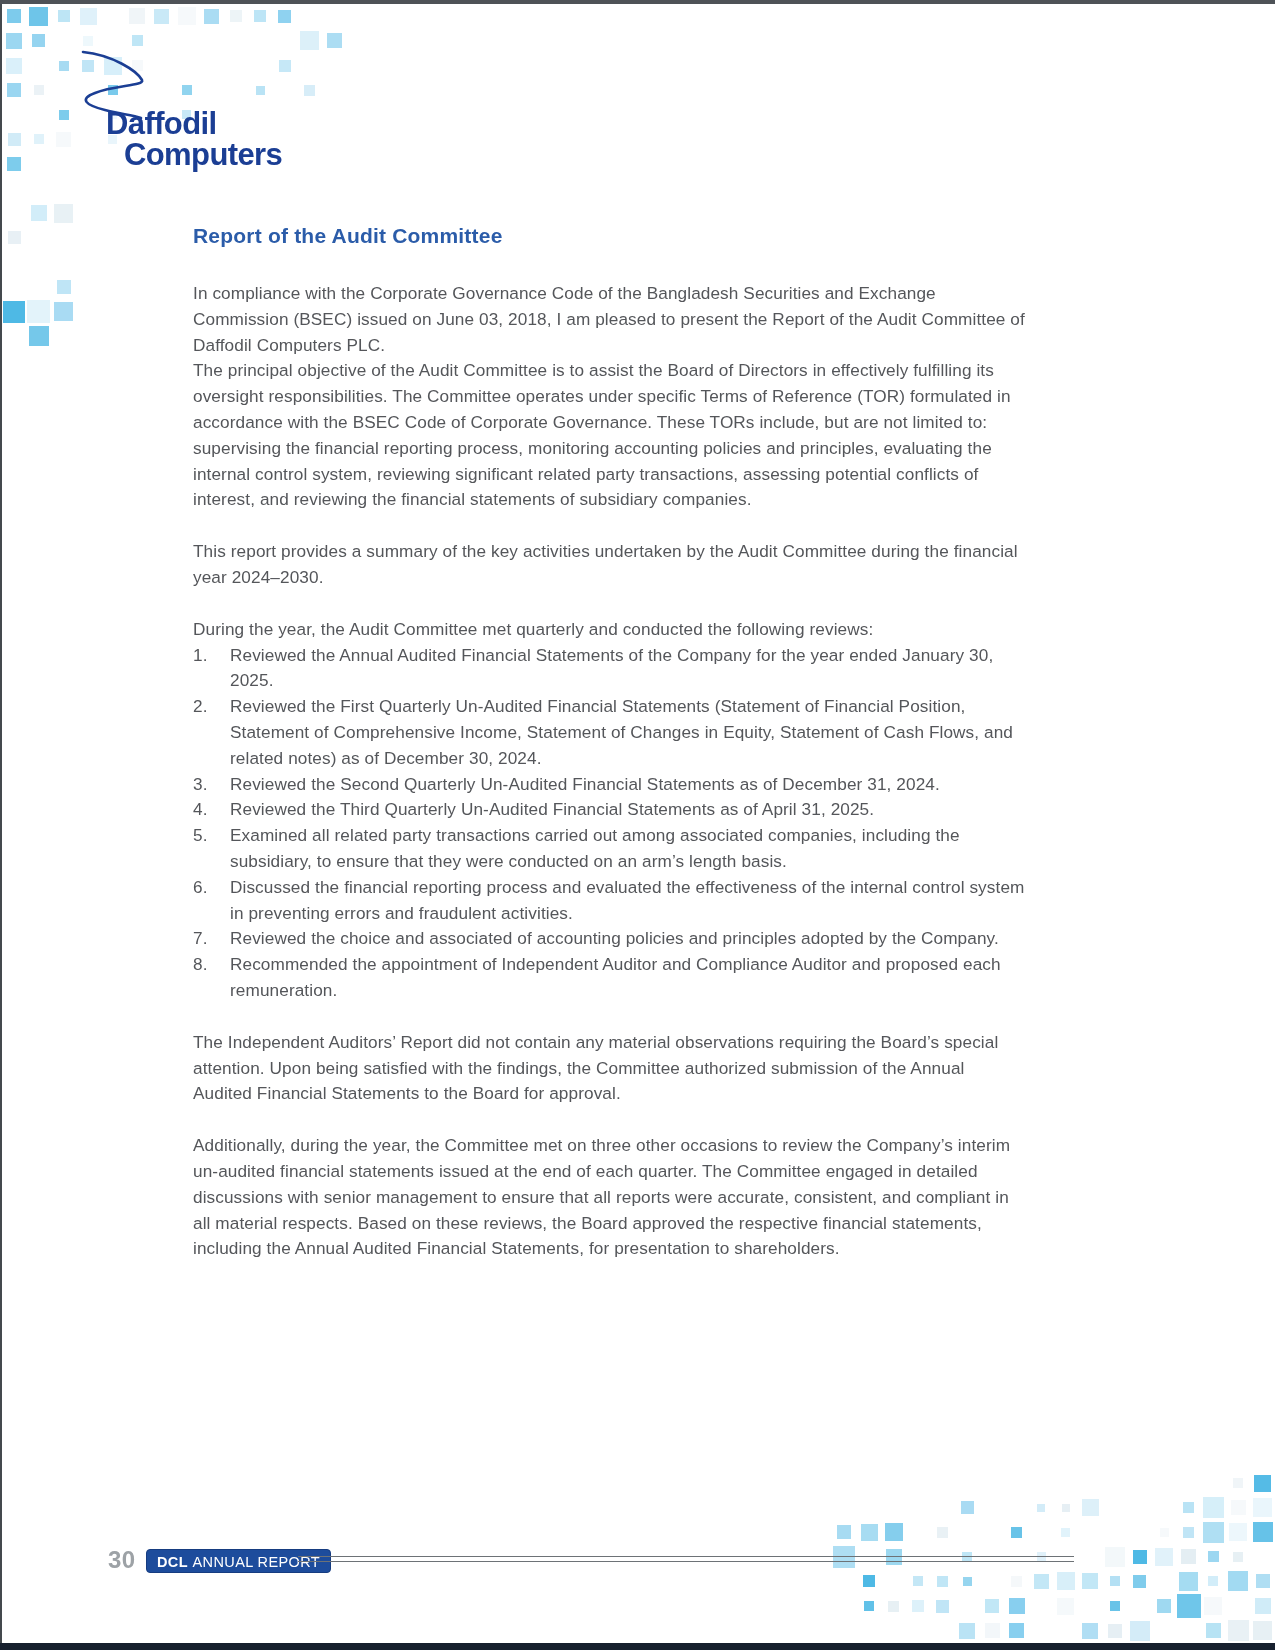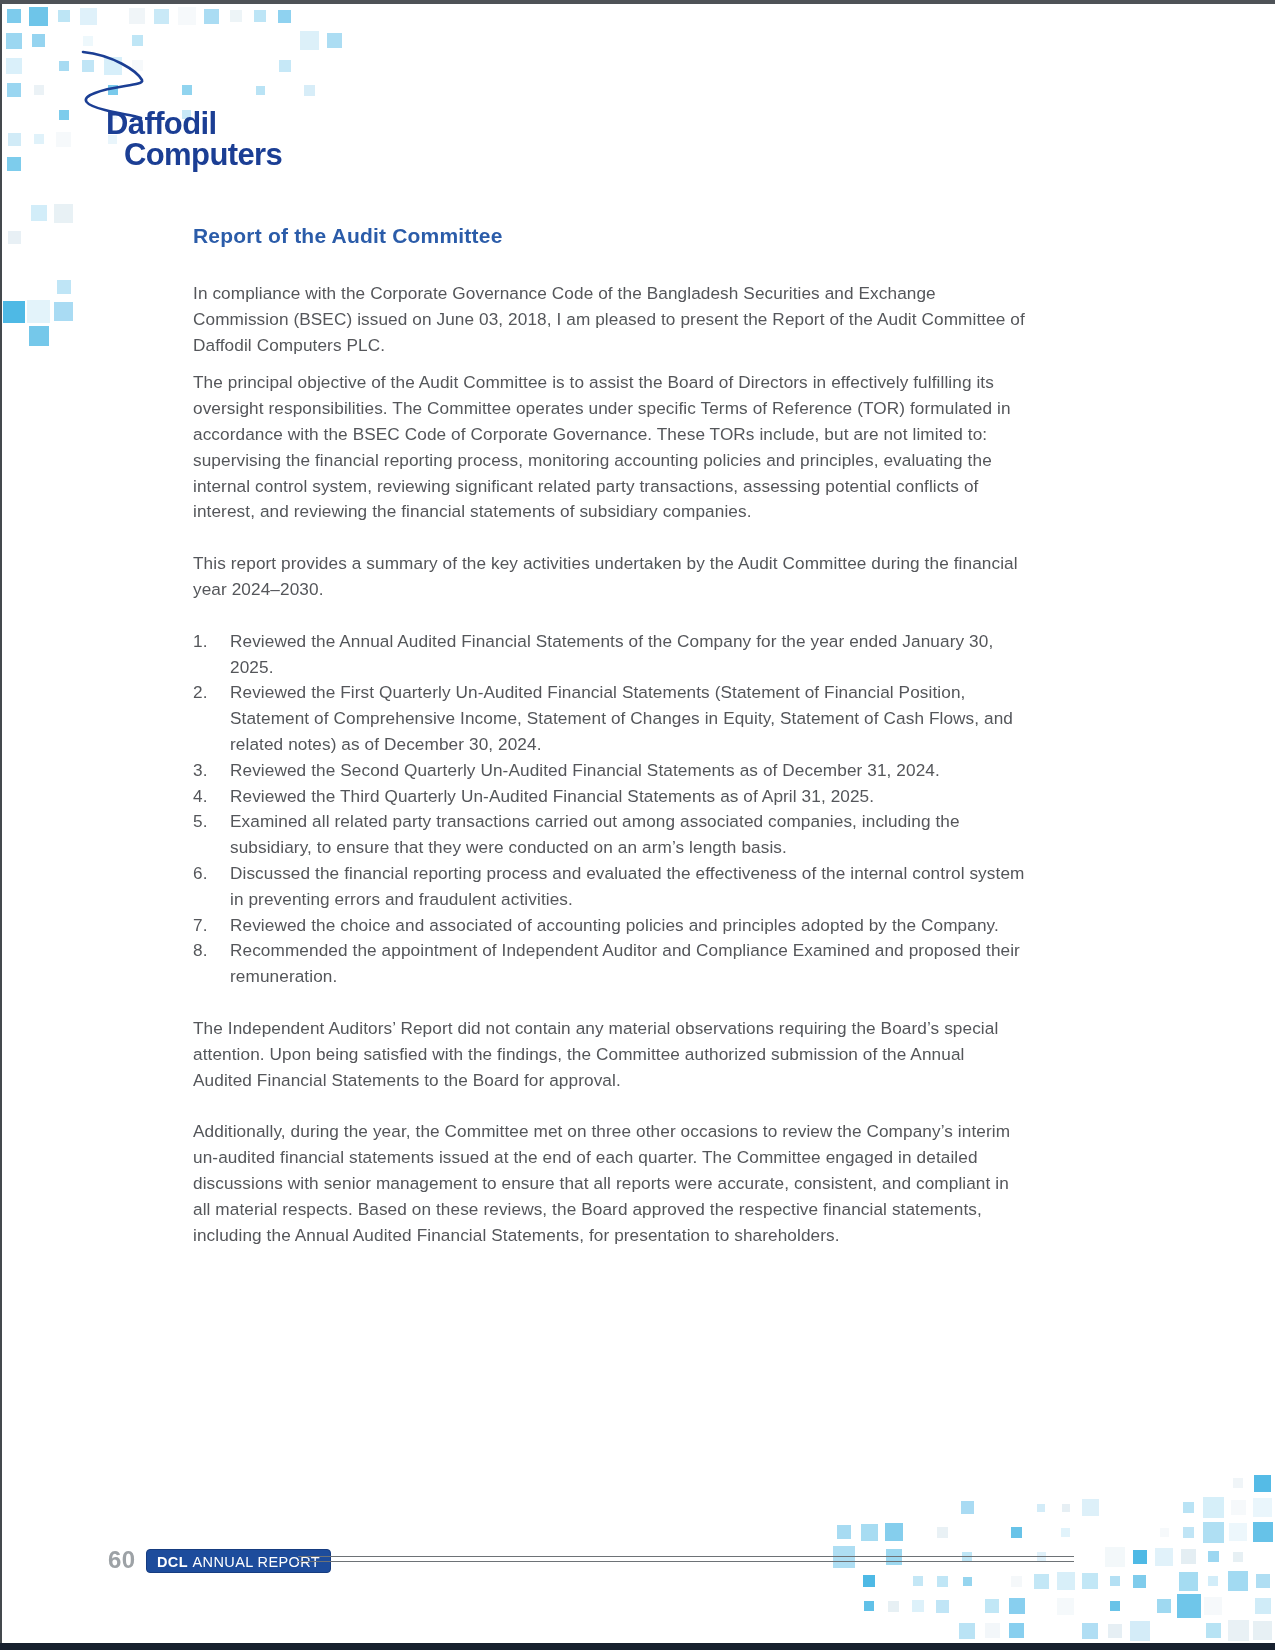--- a/index.html
+++ b/index.html
@@ -23,21 +23,21 @@
               color:#1b3e94; letter-spacing:-0.6px; }
   .brand-l2 { position:absolute; left:124px; top:137px; font-size:31px; font-weight:bold;
               color:#1b3e94; letter-spacing:-0.6px; }
 
   .content { position:absolute; left:193px; top:222px; width:833px;
              color:#54565a; font-size:17.2px; line-height:25.8px; letter-spacing:0.1px; }
   .content h1, .content h2 { color:#2b5ca9; font-size:21px; line-height:28px;
              font-weight:bold; letter-spacing:0.2px; }
   .content h1 { margin:0 0 31px; }
   .content h2 { margin:35px 0 27px; }
-  .content p { margin:12px 0 26px; }
+  .content p { margin:0 0 26px; }
   .content p.tight { margin:0; }
   ol.review-list { list-style:none; margin:0 0 26px; }
   ol.review-list li { display:flex; }
   .li-num { flex:0 0 37px; width:37px; }
   .li-text { flex:1 1 auto; }
 
   .pagenum { position:absolute; left:108px; top:1546px; font-size:24px; font-weight:bold;
              color:#9da2a6; letter-spacing:0.5px; }
   .footer-badge { position:absolute; left:146px; top:1549px; height:24px; padding:2px 10px 0;
              background:#1d4c9c; border:1px solid #163c80; border-radius:4px;
@@ -179,20 +179,21 @@
     <div class="brand-l1">Daffodil</div>
     <div class="brand-l2">Computers</div>
   </header>
 
   <main class="content">
     <h1>Report of the Audit Committee</h1>
     <p class="tight">In compliance with the Corporate Governance Code of the Bangladesh Securities and Exchange Commission (BSEC) issued on June 03, 2018, I am pleased to present the Report of the Audit Committee of Daffodil Computers PLC.</p>
     <p>The principal objective of the Audit Committee is to assist the Board of Directors in effectively fulfilling its oversight responsibilities. The Committee operates under specific Terms of Reference (TOR) formulated in accordance with the BSEC Code of Corporate Governance. These TORs include, but are not limited to: supervising the financial reporting process, monitoring accounting policies and principles, evaluating the internal control system, reviewing significant related party transactions, assessing potential conflicts of interest, and reviewing the financial statements of subsidiary companies.</p>
     <p>This report provides a summary of the key activities undertaken by the Audit Committee during the financial year 2024–2030.</p>
 
+    <p class="tight">During the year, the Audit Committee met quarterly and conducted the following reviews:</p>
     <ol class="review-list">
         <li>
           <span class="li-num">1.</span>
           <span class="li-text">Reviewed the Annual Audited Financial Statements of the Company for the year ended January 30, 2025.</span>
         </li>
         <li>
           <span class="li-num">2.</span>
           <span class="li-text">Reviewed the First Quarterly Un-Audited Financial Statements (Statement of Financial Position, Statement of Comprehensive Income, Statement of Changes in Equity, Statement of Cash Flows, and related notes) as of December 30, 2024.</span>
         </li>
         <li>
@@ -210,27 +211,27 @@
         <li>
           <span class="li-num">6.</span>
           <span class="li-text">Discussed the financial reporting process and evaluated the effectiveness of the internal control system in preventing errors and fraudulent activities.</span>
         </li>
         <li>
           <span class="li-num">7.</span>
           <span class="li-text">Reviewed the choice and associated of accounting policies and principles adopted by the Company.</span>
         </li>
         <li>
           <span class="li-num">8.</span>
-          <span class="li-text">Recommended the appointment of Independent Auditor and Compliance Examined and proposed their remuneration.</span>
+          <span class="li-text">Recommended the appointment of Independent Auditor and Compliance Auditor and proposed each remuneration.</span>
         </li>
       </ol>
 
     <p>The Independent Auditors’ Report did not contain any material observations requiring the Board’s special attention. Upon being satisfied with the findings, the Committee authorized submission of the Annual Audited Financial Statements to the Board for approval.</p>
     <p>Additionally, during the year, the Committee met on three other occasions to review the Company’s interim un-audited financial statements issued at the end of each quarter. The Committee engaged in detailed discussions with senior management to ensure that all reports were accurate, consistent, and compliant in all material respects. Based on these reviews, the Board approved the respective financial statements, including the Annual Audited Financial Statements, for presentation to shareholders.</p>
   </main>
 
   <footer>
-    <span class="pagenum">60</span>
+    <span class="pagenum">30</span>
     <span class="footer-badge"><span class="b">DCL</span>&nbsp;<span>ANNUAL REPORT</span></span>
     <div class="footer-rule"></div>
   </footer>
 
 </div>
 
 </body></html>

